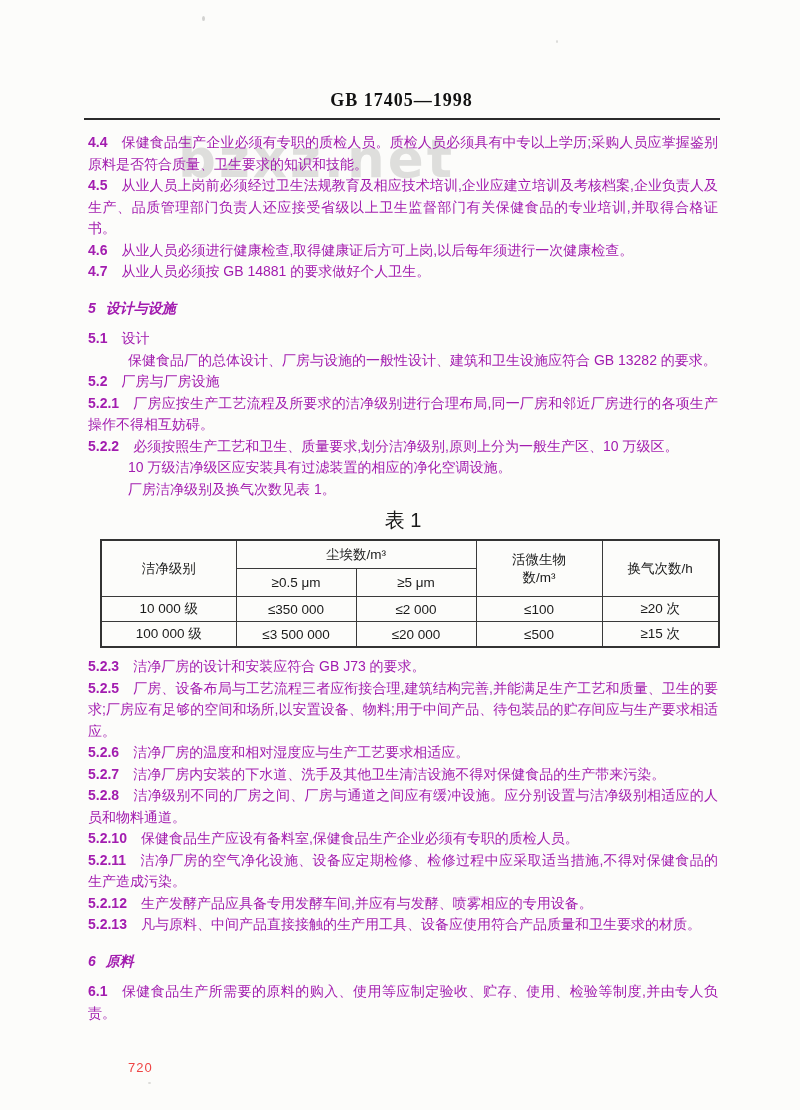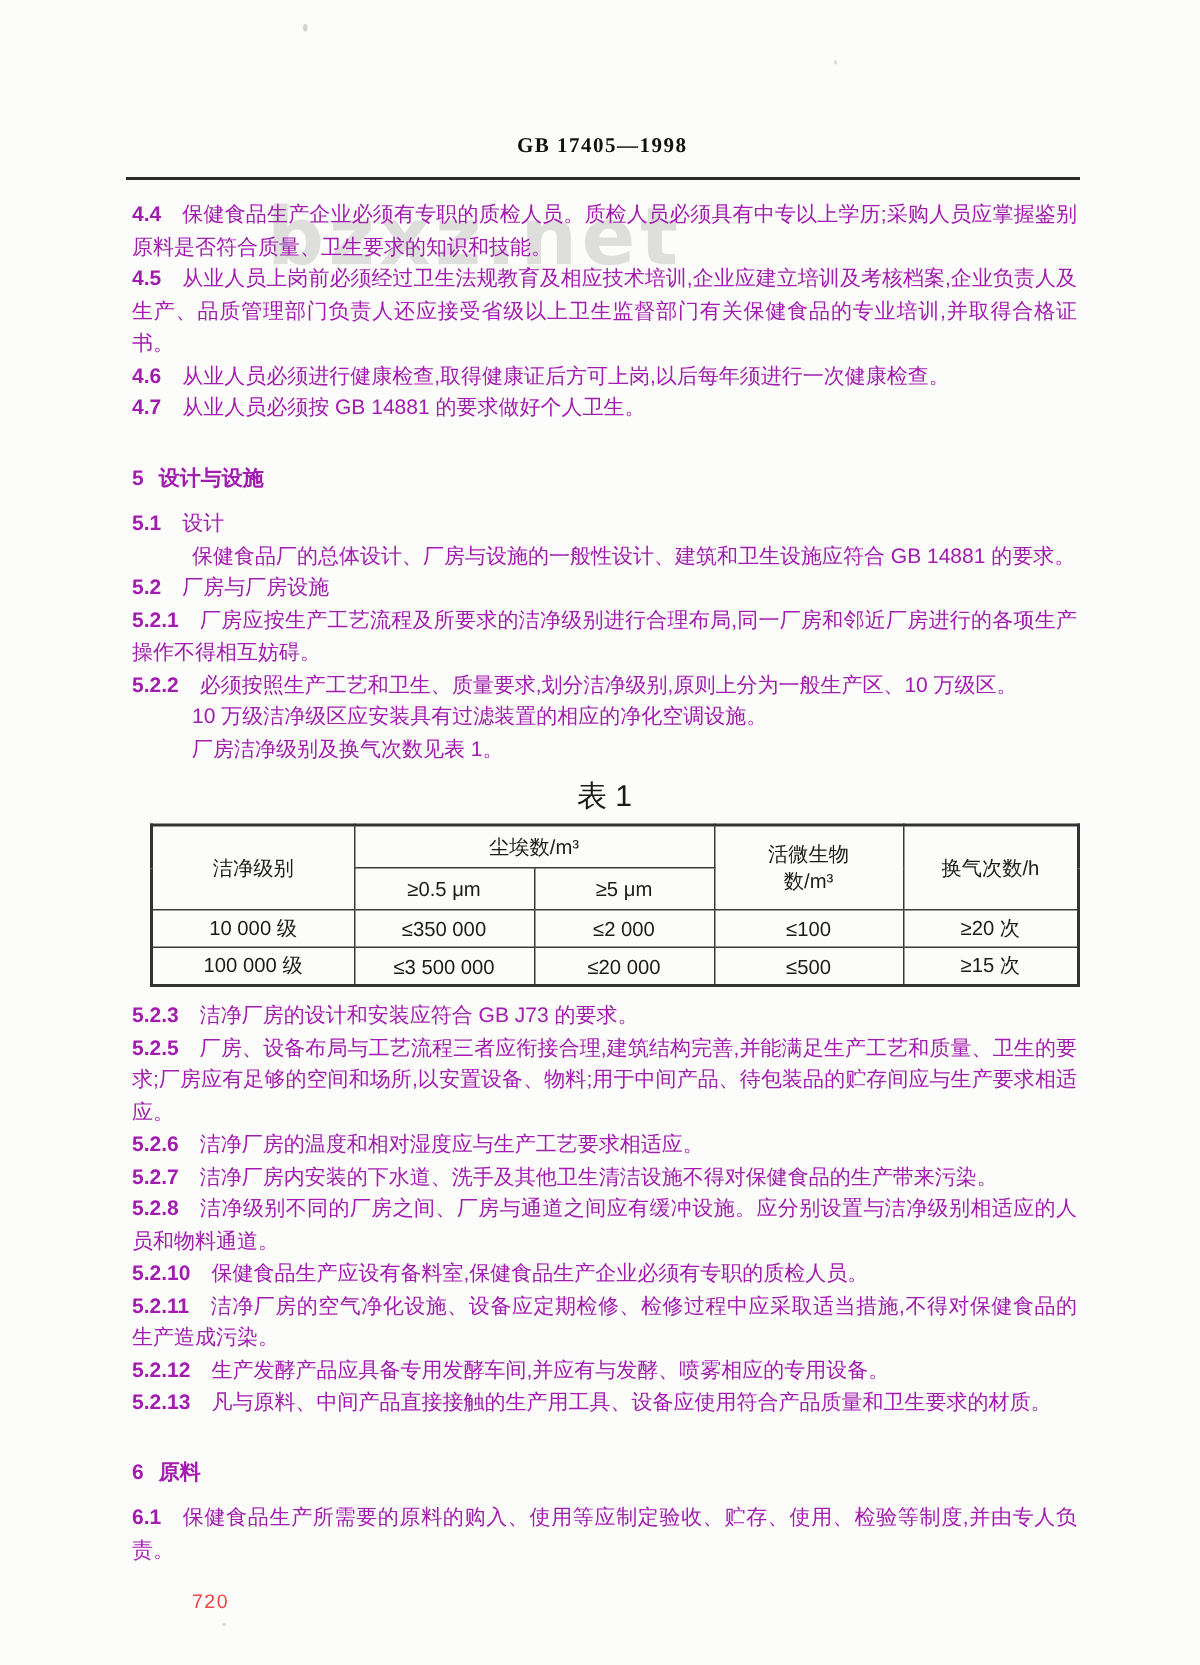--- a/index.html
+++ b/index.html
@@ -13,35 +13,35 @@
   .watermark{
     position:absolute;left:178px;top:128px;z-index:0;
     font-family:"DejaVu Sans",sans-serif;
     font-weight:700;font-size:53px;letter-spacing:3px;
     color:#c7c7c5;opacity:.55;user-select:none;
   }
   .doc-header{
     position:absolute;left:85px;top:90px;width:633px;z-index:1;
     text-align:center;
     font-family:"Liberation Serif","DejaVu Serif",serif;
-    font-weight:700;font-size:14px;letter-spacing:1px;color:#111;
+    font-weight:700;font-size:18px;letter-spacing:1px;color:#111;
   }
   .header-rule{
     position:absolute;left:84px;top:118px;width:636px;height:0;z-index:1;
     border-bottom:2.5px solid #2b2b2b;
   }
   .content{
     position:absolute;left:88px;top:132px;width:630px;z-index:1;
   }
   p.para{
     margin:0;font-size:14px;line-height:21.5px;
     text-align:justify;color:#a21caf;
   }
   p.para .num{font-weight:700;margin-right:14px;white-space:nowrap;}
-  p.heading{margin-top:25px;margin-bottom:9px;font-weight:700;}
+  p.heading{margin-top:15px;margin-bottom:9px;font-weight:700;font-style:italic;}
   p.heading .num{margin-right:10px;}
   p.indent{text-indent:40px;}
   
   .table-caption{
     margin:7px 0 5px 0;text-align:center;font-size:20px;color:#1a1a1a;
   }
   table.cl-table{
     border-collapse:collapse;table-layout:fixed;
     margin-left:12px;width:618px;
     border:2px solid #333;
@@ -79,21 +79,21 @@
 
   <div class="content">
 
     <div>
         <p class="para clause"><span class="num">4.4</span><span class="txt">保健食品生产企业必须有专职的质检人员。质检人员必须具有中专以上学历;采购人员应掌握鉴别原料是否符合质量、卫生要求的知识和技能。</span></p>
         <p class="para clause"><span class="num">4.5</span><span class="txt">从业人员上岗前必须经过卫生法规教育及相应技术培训,企业应建立培训及考核档案,企业负责人及生产、品质管理部门负责人还应接受省级以上卫生监督部门有关保健食品的专业培训,并取得合格证书。</span></p>
         <p class="para clause"><span class="num">4.6</span><span class="txt">从业人员必须进行健康检查,取得健康证后方可上岗,以后每年须进行一次健康检查。</span></p>
         <p class="para clause"><span class="num">4.7</span><span class="txt">从业人员必须按 GB 14881 的要求做好个人卫生。</span></p>
         <p class="para heading"><span class="num">5</span><span class="txt">设计与设施</span></p>
         <p class="para clause"><span class="num">5.1</span><span class="txt">设计</span></p>
-        <p class="para indent"><span class="txt">保健食品厂的总体设计、厂房与设施的一般性设计、建筑和卫生设施应符合 GB 14881 的要求。</span></p>
+        <p class="para indent"><span class="txt">保健食品厂的总体设计、厂房与设施的一般性设计、建筑和卫生设施应符合 GB 13282 的要求。</span></p>
         <p class="para clause"><span class="num">5.2</span><span class="txt">厂房与厂房设施</span></p>
         <p class="para clause"><span class="num">5.2.1</span><span class="txt">厂房应按生产工艺流程及所要求的洁净级别进行合理布局,同一厂房和邻近厂房进行的各项生产操作不得相互妨碍。</span></p>
         <p class="para clause"><span class="num">5.2.2</span><span class="txt">必须按照生产工艺和卫生、质量要求,划分洁净级别,原则上分为一般生产区、10 万级区。</span></p>
         <p class="para indent"><span class="txt">10 万级洁净级区应安装具有过滤装置的相应的净化空调设施。</span></p>
         <p class="para indent"><span class="txt">厂房洁净级别及换气次数见表 1。</span></p>
       </div>
 
     <div class="table-wrap">
       <p class="table-caption">表 1</p>
       <table class="cl-table">

